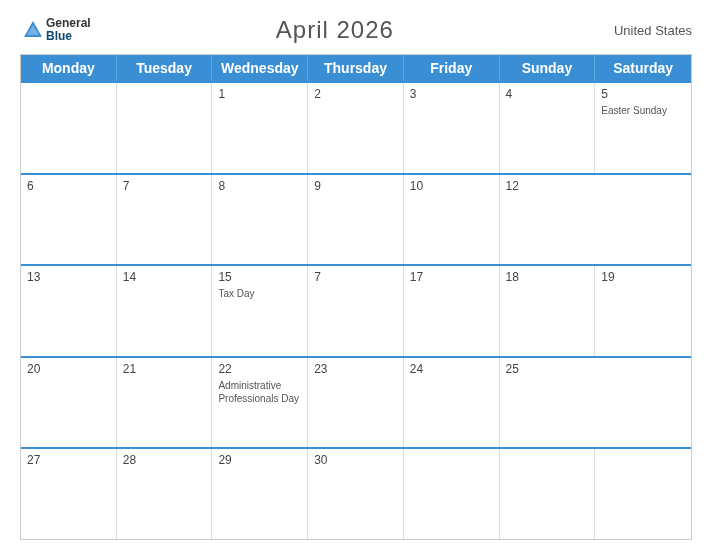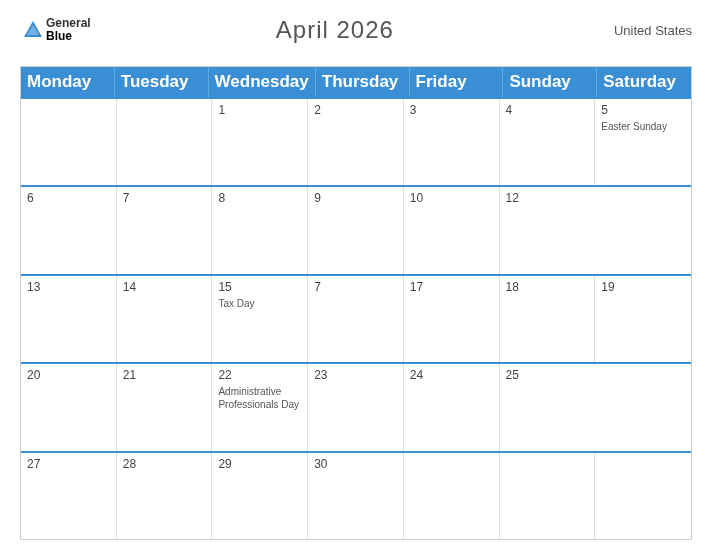--- a/index.html
+++ b/index.html
@@ -10,21 +10,20 @@
       height: 550px;
       overflow: hidden;
     }
     .page {
       width: 712px;
       height: 550px;
       background: #fff;
       padding: 16px 20px 10px 20px;
       display: flex;
       flex-direction: column;
-      gap: 12px;
     }
     .header {
       display: flex;
       align-items: center;
       justify-content: space-between;
       margin-bottom: 10px;
     }
     .logo {
       display: flex;
       align-items: center;
@@ -52,24 +51,25 @@
       flex-direction: column;
       border: 1px solid #ccc;
     }
     .cal-header-row {
       display: grid;
       grid-template-columns: repeat(7, 1fr);
       background: #3a8fd4;
     }
     .cal-header-cell {
       color: #fff;
-      font-size: 17px;
+      font-size: 14px;
       font-weight: bold;
       padding: 5px 6px;
       border-right: 1px solid #5aaae0;
+      text-align: center;
     }
     .cal-header-cell:last-child {
       border-right: none;
     }
     .cal-body {
       flex: 1;
       display: flex;
       flex-direction: column;
     }
     .cal-week {
@@ -111,21 +111,21 @@
 
 <div class="page">
   <div class="header">
     <div class="logo">
       <svg class="logo-icon" viewBox="0 0 22 22">
         <polygon points="11,2 20,18 2,18" fill="#3a8fd4"></polygon>
         <polygon points="11,6 17,16 5,16" fill="#fff" opacity="0.3"></polygon>
       </svg>
       <span style="display:flex;flex-direction:column;line-height:1.1;margin-left:2px;">
         <span style="font-size:12px;font-weight:bold;color:#333;">General</span>
-        <span style="font-size:12px;font-weight:bold;color:#000000;">Blue</span>
+        <span style="font-size:12px;font-weight:bold;color:#0c4a6e;">Blue</span>
       </span>
     </div>
     <div class="title">April 2026</div>
     <div class="country">United States</div>
   </div>
 
   <div class="calendar">
     <div class="cal-header-row">
     <div class="cal-header-cell">Monday</div>
         <div class="cal-header-cell">Tuesday</div>

